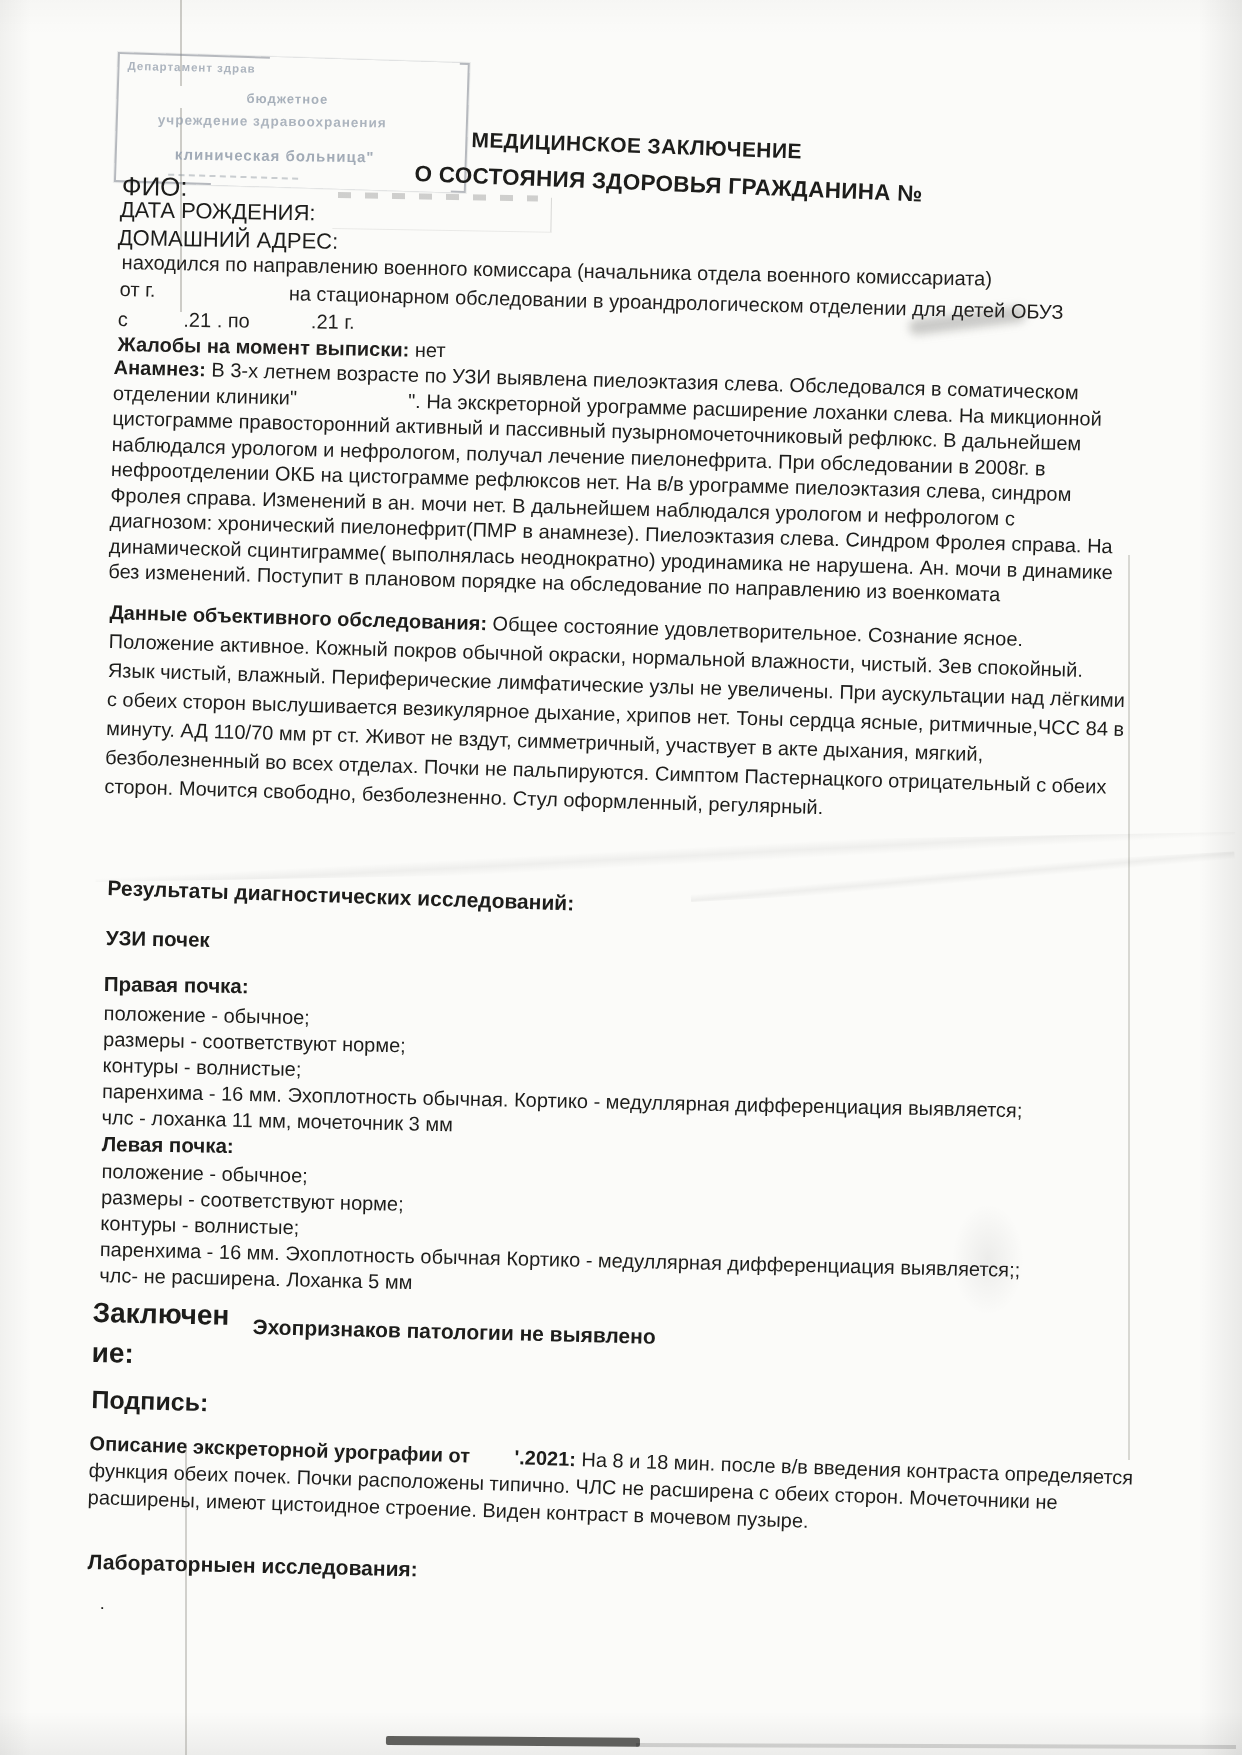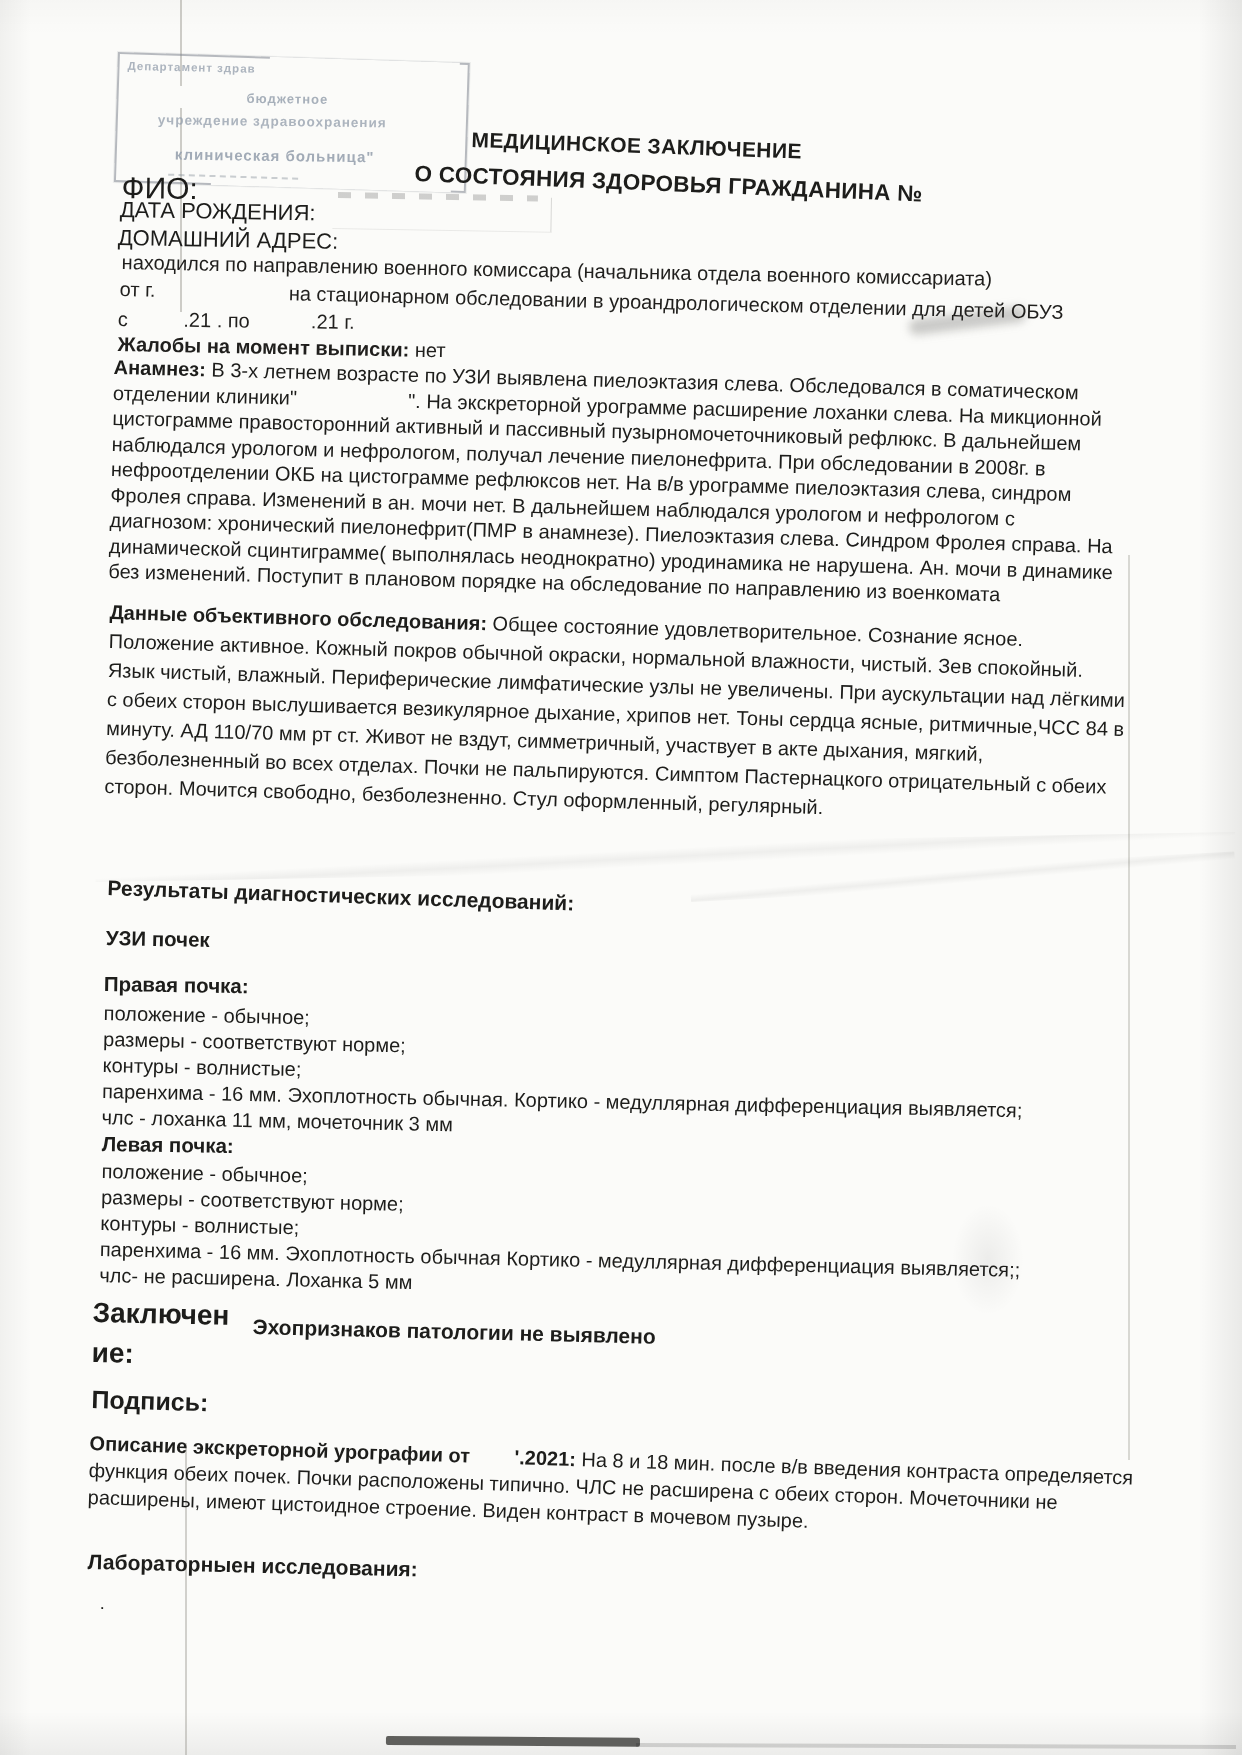--- a/index.html
+++ b/index.html
@@ -35,21 +35,21 @@
   .stamp-whA{left:150px;top:-2px;width:190px;height:26px;}
   .stamp-whB{left:18px;top:30px;width:105px;height:22px;}
   .stamp-whC{left:95px;top:108px;width:240px;height:20px;}
   .stamp-dashes{position:absolute;left:52px;top:118px;width:130px;border-top:2px dashed rgba(140,148,158,.45);}
 
   
   .title1{left:472px;top:128px;transform:rotate(2deg);font-size:21px;letter-spacing:.4px;}
   .title2{left:415px;top:161px;transform:rotate(2.3deg);font-size:22.5px;letter-spacing:.3px;}
 
   
-  .fio{left:122px;top:171px;transform:rotate(.8deg);font-size:30px;text-align:center;}
+  .fio{left:122px;top:171px;transform:rotate(.8deg);font-size:26px;text-align:center;}
   .birth{left:120px;top:197px;transform:rotate(1deg);font-size:22px;}
   .addr{left:118px;top:225px;transform:rotate(1deg);font-size:22px;}
   .birth-redact{left:333px;top:194px;width:218px;height:34px;border-right:1px solid rgba(0,0,0,.14);border-bottom:1px solid rgba(0,0,0,.07);transform:rotate(1deg);}
   .birth-marks{left:338px;top:192px;width:200px;height:6px;opacity:.5;transform:rotate(1deg);
     background:repeating-linear-gradient(90deg, rgba(55,55,55,.45) 0 13px, transparent 13px 27px);}
 
   
   .ref1{left:122px;top:249px;transform:rotate(1.1deg);}
   .ref2{left:120px;top:276px;transform:rotate(1.4deg);}
   .ref3{left:118px;top:306px;transform:rotate(.7deg);}

